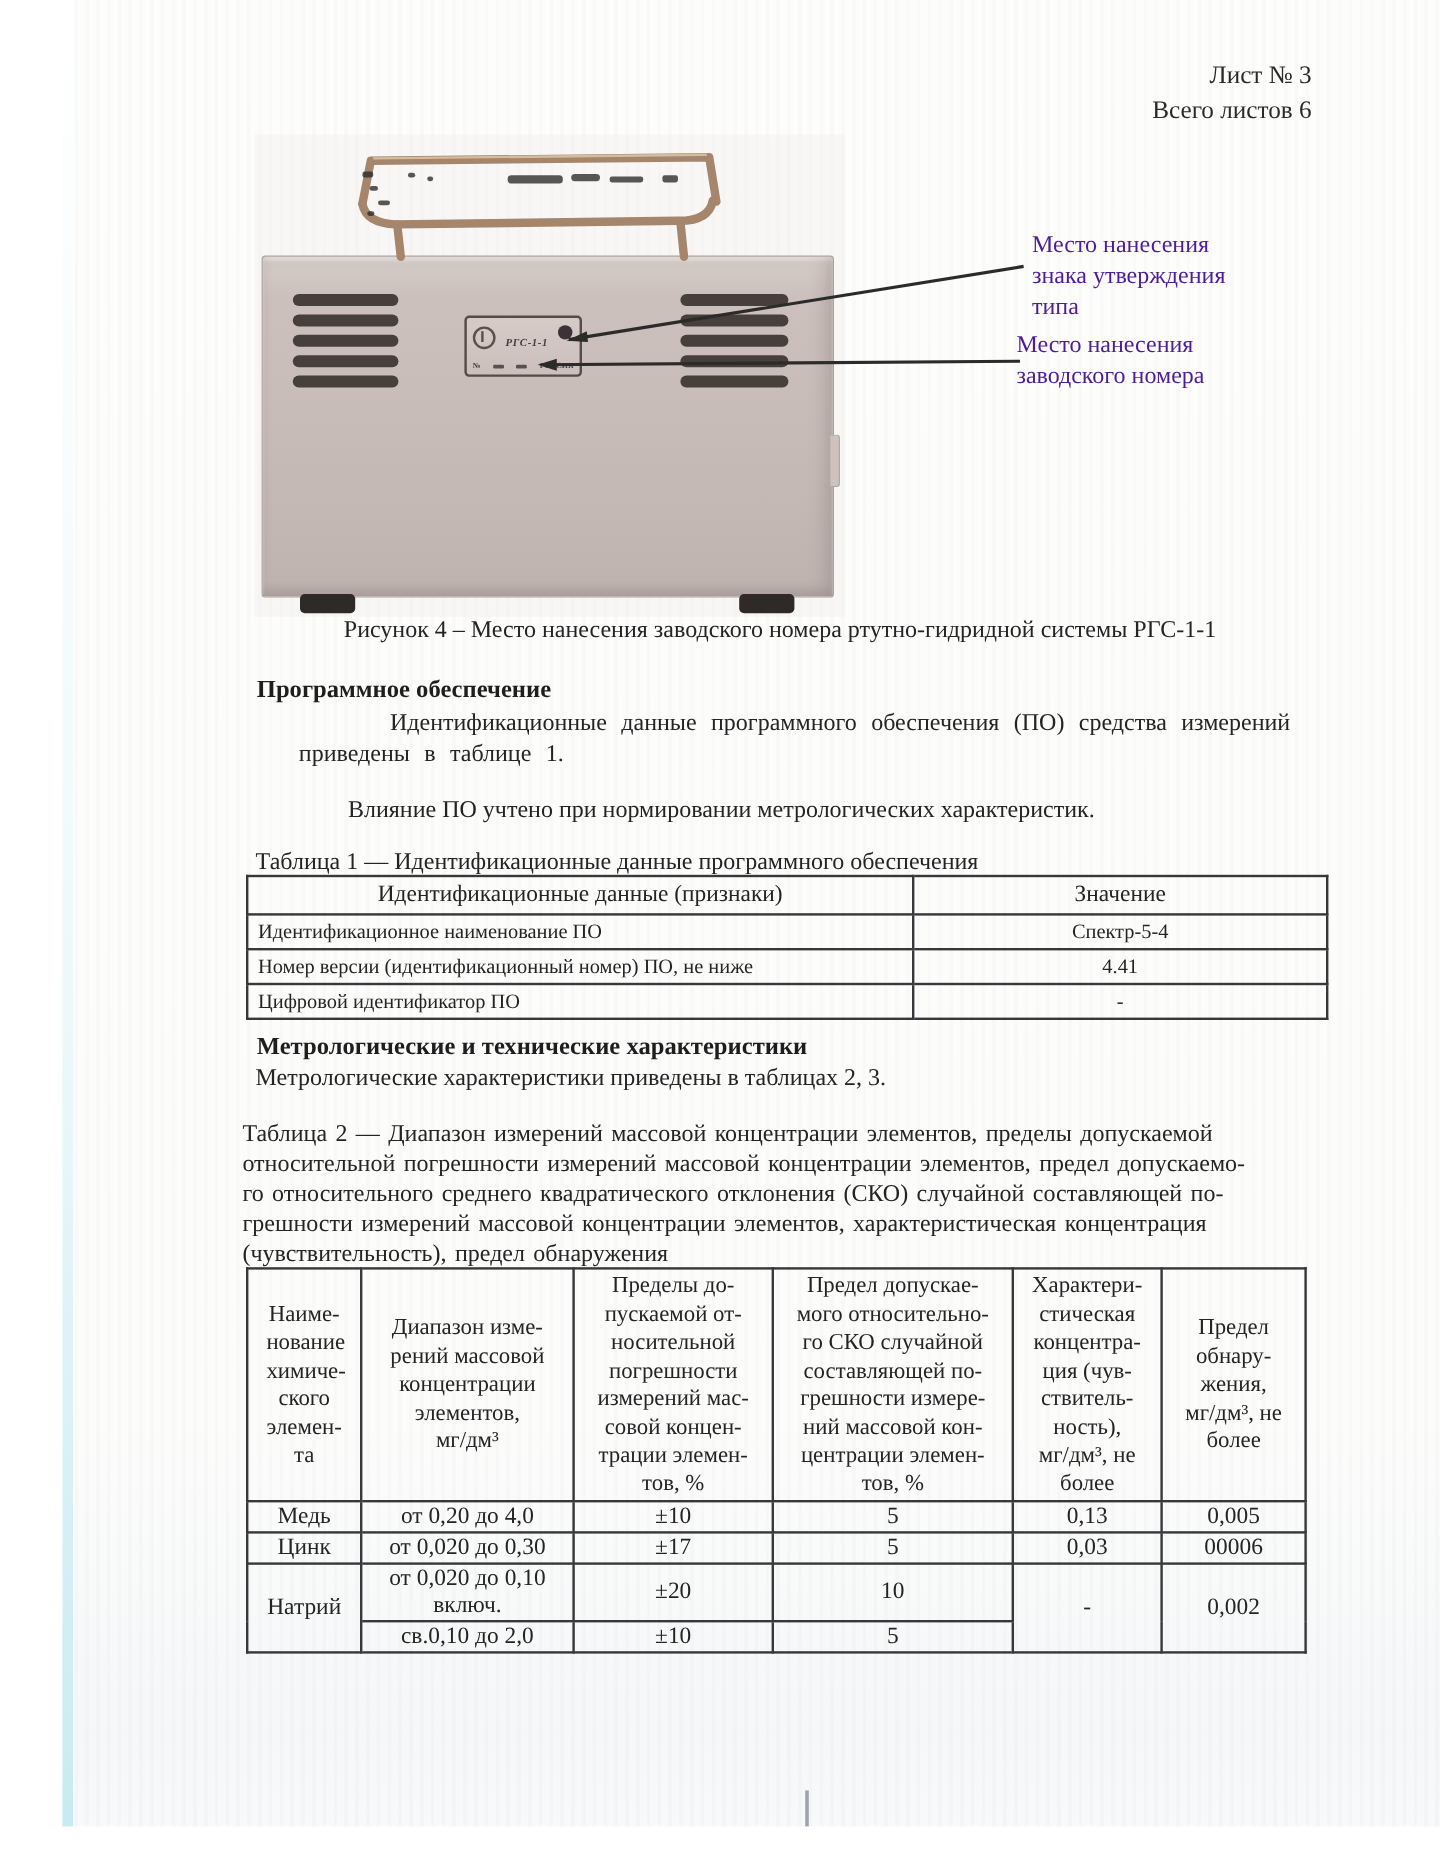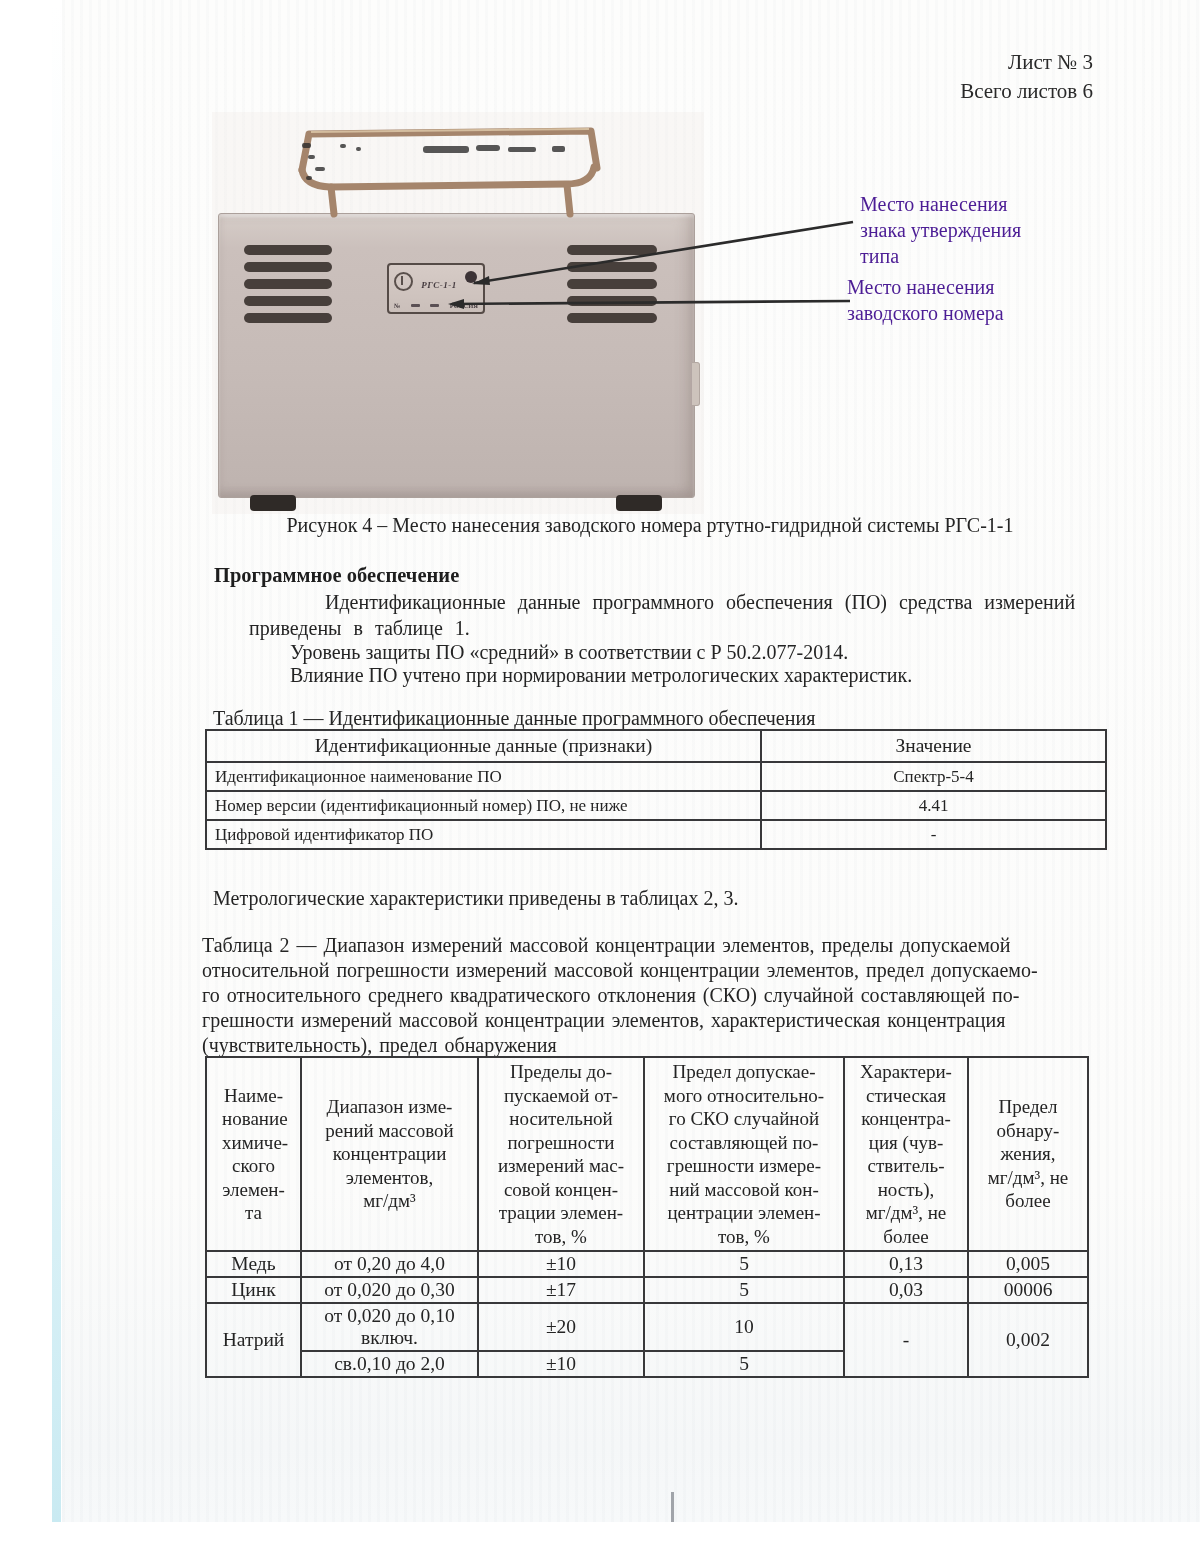--- a/index.html
+++ b/index.html
@@ -157,21 +157,20 @@
 типа</div>
     <div class="callout c2">Место нанесения
 заводского номера</div>
   </div>
 
   <div class="caption">Рисунок 4 – Место нанесения заводского номера ртутно-гидридной системы РГС-1-1</div>
 
   <div class="h1" style="top:564px;">Программное обеспечение</div>
   <div class="p p1">Идентификационные данные программного обеспечения (ПО) средства измерений
 приведены в таблице 1.</div>
-  <div class="p p2">Уровень защиты ПО «средний» в соответствии с Р 50.2.077-2014.</div>
   <div class="p p3">Влияние ПО учтено при нормировании метрологических характеристик.</div>
 
   <div class="t-title t1-title">Таблица 1 — Идентификационные данные программного обеспечения</div>
   <table class="tbl t1">
     <colgroup>
         <col style="width:555px">
         <col style="width:345px">
       </colgroup>
     <thead>
       <tr>
@@ -188,20 +187,21 @@
         <td class="nm">Номер версии (идентификационный номер) ПО, не ниже</td>
         <td class="vl">4.41</td>
       </tr>
       <tr>
         <td class="nm">Цифровой идентификатор ПО</td>
         <td class="vl">-</td>
       </tr>
     </tbody>
   </table>
 
+  <div class="h1 h2">Метрологические и технические характеристики</div>
   <div class="p p4">Метрологические характеристики приведены в таблицах 2, 3.</div>
 
   <div class="t-title t2-title">Таблица 2 — Диапазон измерений массовой концентрации элементов, пределы допускаемой
 относительной погрешности измерений массовой концентрации элементов, предел допускаемо-
 го относительного среднего квадратического отклонения (СКО) случайной составляющей по-
 грешности измерений массовой концентрации элементов, характеристическая концентрация
 (чувствительность), предел обнаружения</div>
   <table class="tbl t2">
     <colgroup>
       <col style="width:95px">

